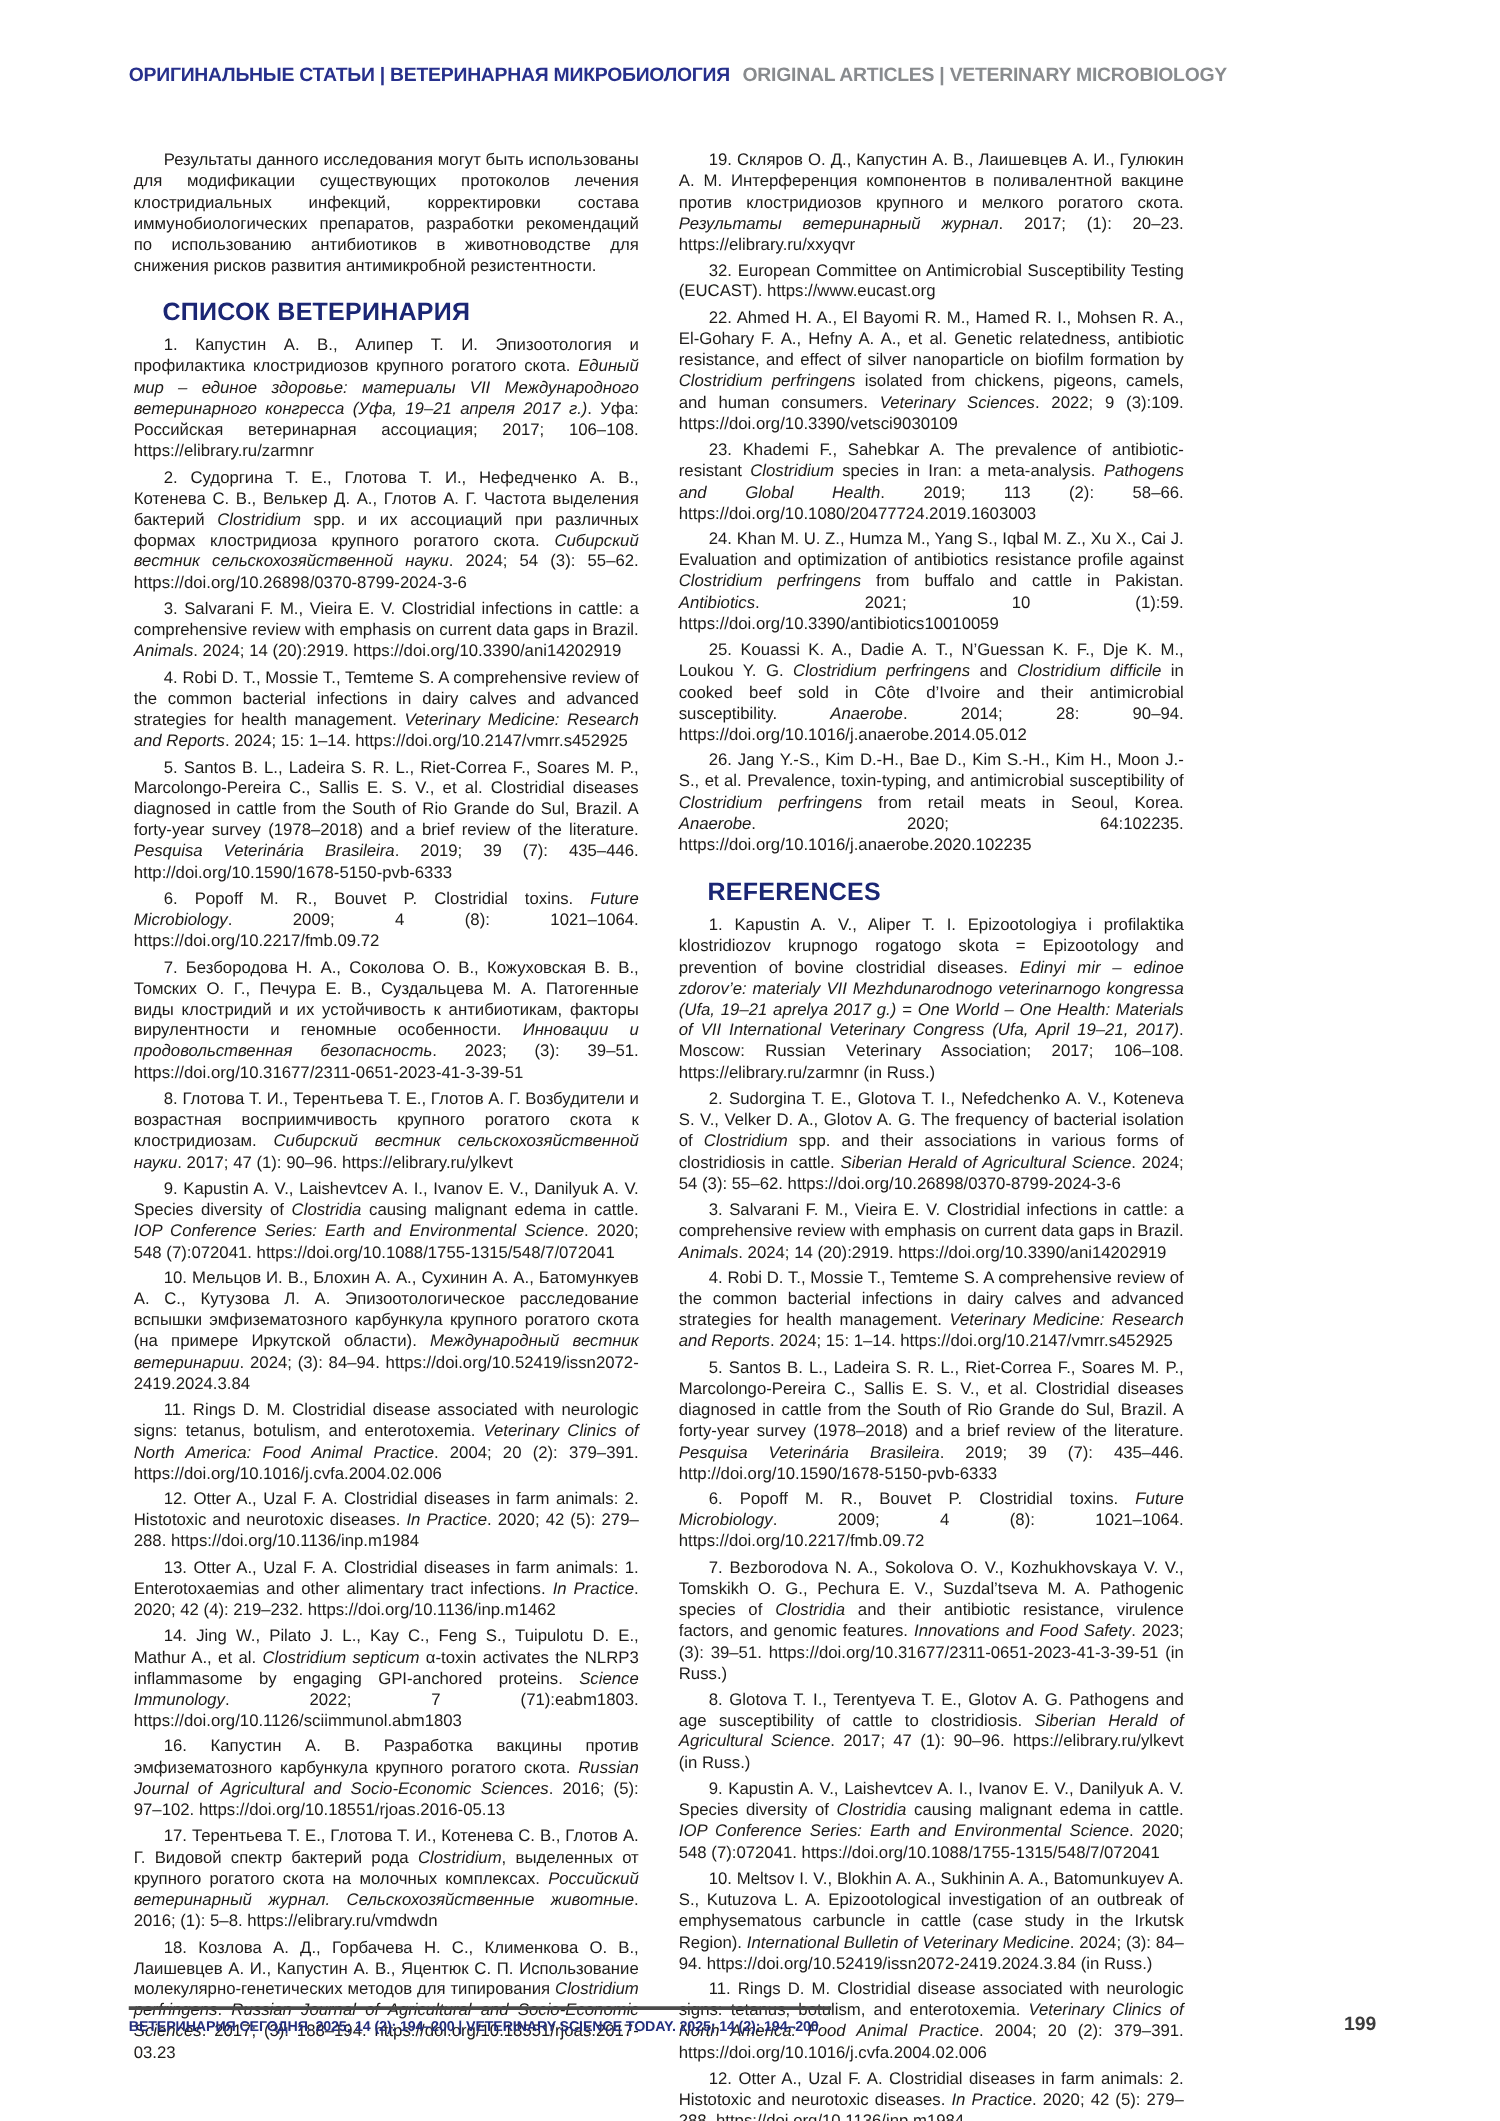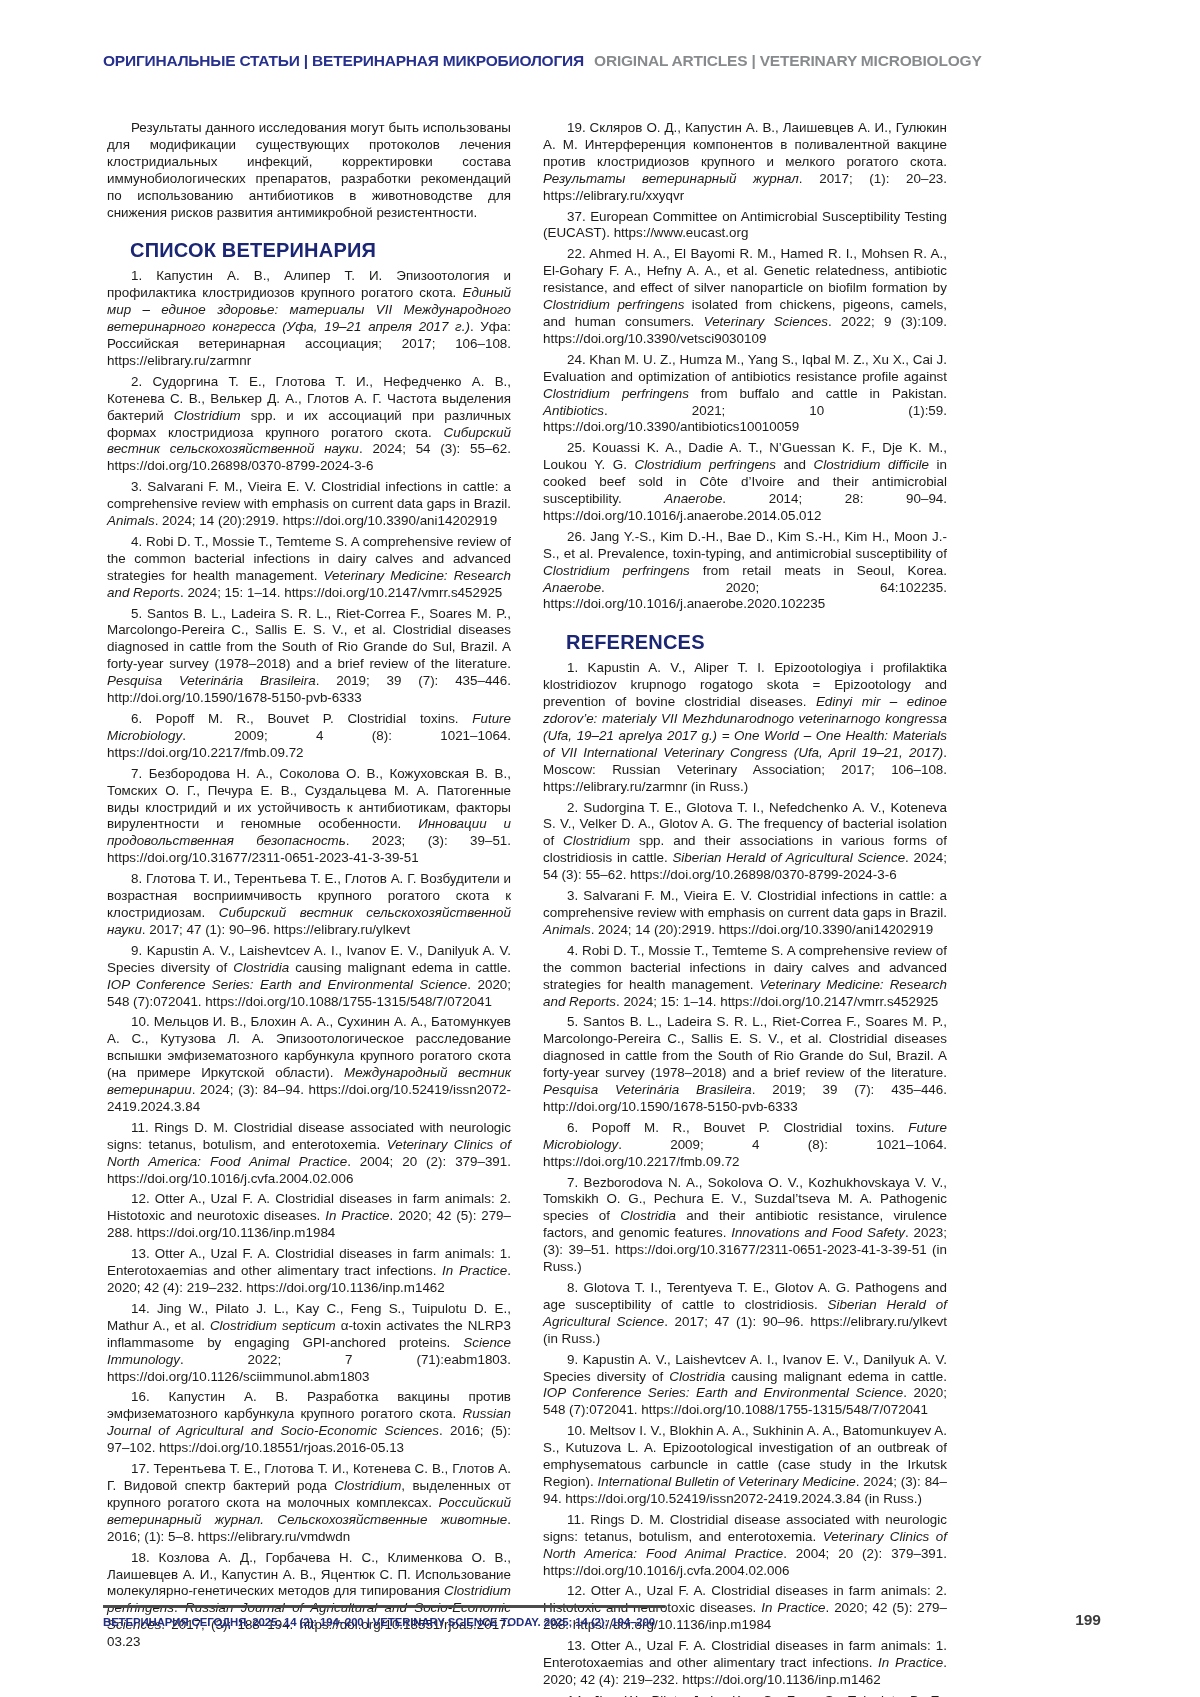--- a/index.html
+++ b/index.html
@@ -74,22 +74,23 @@
           <p class="ref">13. Otter A., Uzal F. A. Clostridial diseases in farm animals: 1. Enterotoxaemias and other alimentary tract infections. <i>In Practice</i>. 2020; 42 (4): 219–232. https://doi.org/10.1136/inp.m1462</p>
           <p class="ref">14. Jing W., Pilato J. L., Kay C., Feng S., Tuipulotu D. E., Mathur A., et al. <i>Clostridium septicum</i> α-toxin activates the NLRP3 inflammasome by engaging GPI-anchored proteins. <i>Science Immunology</i>. 2022; 7 (71):eabm1803. https://doi.org/10.1126/sciimmunol.abm1803</p>
           <p class="ref">16. Капустин А. В. Разработка вакцины против эмфизематозного карбункула крупного рогатого скота. <i>Russian Journal of Agricultural and Socio-Economic Sciences</i>. 2016; (5): 97–102. https://doi.org/10.18551/rjoas.2016-05.13</p>
           <p class="ref">17. Терентьева Т. Е., Глотова Т. И., Котенева С. В., Глотов А. Г. Видовой спектр бактерий рода <i>Clostridium</i>, выделенных от крупного рогатого скота на молочных комплексах. <i>Российский ветеринарный журнал. Сельскохозяйственные животные</i>. 2016; (1): 5–8. https://elibrary.ru/vmdwdn</p>
           <p class="ref">18. Козлова А. Д., Горбачева Н. С., Клименкова О. В., Лаишевцев А. И., Капустин А. В., Яцентюк С. П. Использование молекулярно-генетических методов для типирования <i>Clostridium perfringens</i>. <i>Russian Journal of Agricultural and Socio-Economic Sciences</i>. 2017; (3): 188–194. https://doi.org/10.18551/rjoas.2017-03.23</p>
         </div>
     </div>
     <div class="col">
       <div>
           <p class="ref">19. Скляров О. Д., Капустин А. В., Лаишевцев А. И., Гулюкин А. М. Интерференция компонентов в поливалентной вакцине против клостридиозов крупного и мелкого рогатого скота. <i>Результаты ветеринарный журнал</i>. 2017; (1): 20–23. https://elibrary.ru/xxyqvr</p>
-          <p class="ref">37. European Committee on Antimicrobial Susceptibility Testing (EUCAST). https://www.eucast.org</p>
+          <p class="ref">32. European Committee on Antimicrobial Susceptibility Testing (EUCAST). https://www.eucast.org</p>
           <p class="ref">22. Ahmed H. A., El Bayomi R. M., Hamed R. I., Mohsen R. A., El-Gohary F. A., Hefny A. A., et al. Genetic relatedness, antibiotic resistance, and effect of silver nanoparticle on biofilm formation by <i>Clostridium perfringens</i> isolated from chickens, pigeons, camels, and human consumers. <i>Veterinary Sciences</i>. 2022; 9 (3):109. https://doi.org/10.3390/vetsci9030109</p>
+          <p class="ref">23. Khademi F., Sahebkar A. The prevalence of antibiotic-resistant <i>Clostridium</i> species in Iran: a meta-analysis. <i>Pathogens and Global Health</i>. 2019; 113 (2): 58–66. https://doi.org/10.1080/20477724.2019.1603003</p>
           <p class="ref">24. Khan M. U. Z., Humza M., Yang S., Iqbal M. Z., Xu X., Cai J. Evaluation and optimization of antibiotics resistance profile against <i>Clostridium perfringens</i> from buffalo and cattle in Pakistan. <i>Antibiotics</i>. 2021; 10 (1):59. https://doi.org/10.3390/antibiotics10010059</p>
           <p class="ref">25. Kouassi K. A., Dadie A. T., N’Guessan K. F., Dje K. M., Loukou Y. G. <i>Clostridium perfringens</i> and <i>Clostridium difficile</i> in cooked beef sold in Côte d’Ivoire and their antimicrobial susceptibility. <i>Anaerobe</i>. 2014; 28: 90–94. https://doi.org/10.1016/j.anaerobe.2014.05.012</p>
           <p class="ref">26. Jang Y.-S., Kim D.-H., Bae D., Kim S.-H., Kim H., Moon J.-S., et al. Prevalence, toxin-typing, and antimicrobial susceptibility of <i>Clostridium perfringens</i> from retail meats in Seoul, Korea. <i>Anaerobe</i>. 2020; 64:102235. https://doi.org/10.1016/j.anaerobe.2020.102235</p>
         </div>
       <h2 class="sec-title">REFERENCES</h2>
       <div>
           <p class="ref">1. Kapustin A. V., Aliper T. I. Epizootologiya i profilaktika klostridiozov krupnogo rogatogo skota = Epizootology and prevention of bovine clostridial diseases. <i>Edinyi mir – edinoe zdorov’e: materialy VII Mezhdunarodnogo veterinarnogo kongressa (Ufa, 19–21 aprelya 2017 g.) = One World – One Health: Materials of VII International Veterinary Congress (Ufa, April 19–21, 2017)</i>. Moscow: Russian Veterinary Association; 2017; 106–108. https://elibrary.ru/zarmnr (in Russ.)</p>
           <p class="ref">2. Sudorgina T. E., Glotova T. I., Nefedchenko A. V., Koteneva S. V., Velker D. A., Glotov A. G. The frequency of bacterial isolation of <i>Clostridium</i> spp. and their associations in various forms of clostridiosis in cattle. <i>Siberian Herald of Agricultural Science</i>. 2024; 54 (3): 55–62. https://doi.org/10.26898/0370-8799-2024-3-6</p>
           <p class="ref">3. Salvarani F. M., Vieira E. V. Clostridial infections in cattle: a comprehensive review with emphasis on current data gaps in Brazil. <i>Animals</i>. 2024; 14 (20):2919. https://doi.org/10.3390/ani14202919</p>
           <p class="ref">4. Robi D. T., Mossie T., Temteme S. A comprehensive review of the common bacterial infections in dairy calves and advanced strategies for health management. <i>Veterinary Medicine: Research and Reports</i>. 2024; 15: 1–14. https://doi.org/10.2147/vmrr.s452925</p>

